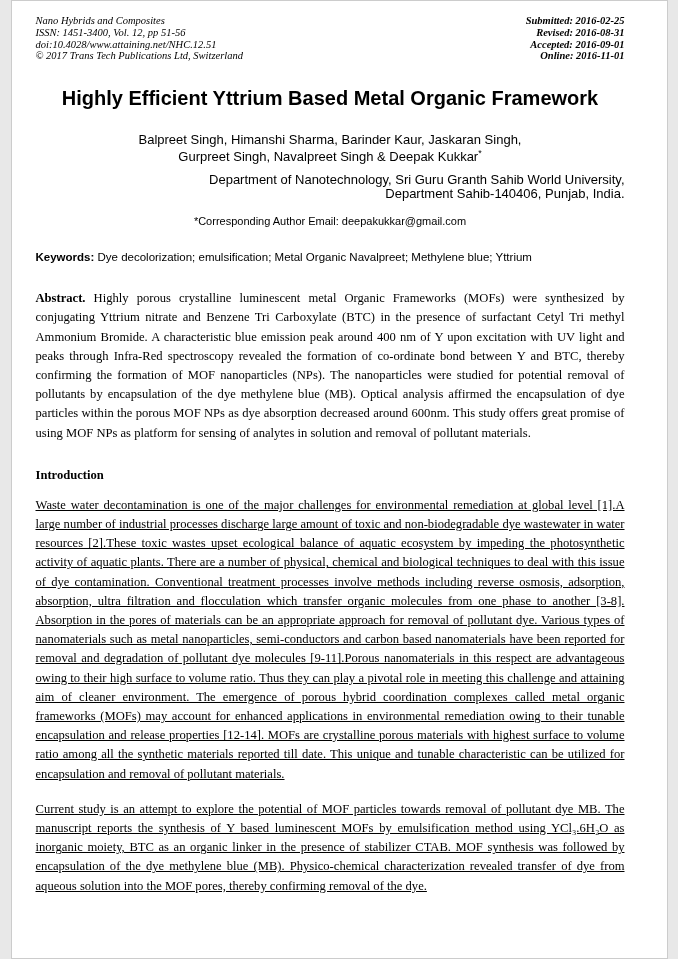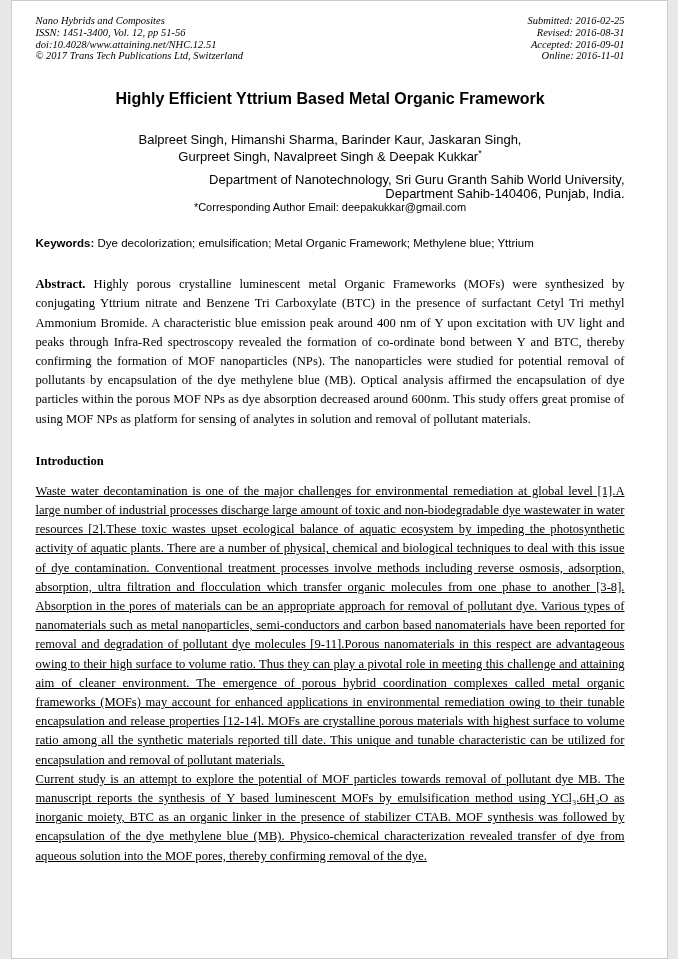--- a/index.html
+++ b/index.html
@@ -22,28 +22,28 @@
   }
   
   .header-row {
     display: flex;
     justify-content: space-between;
     font-size: 10.5px;
     font-style: italic;
     line-height: 11.8px;
   }
   .header-left div, .header-right div { white-space: nowrap; }
-  .header-right { text-align: right; }
+  .header-right { text-align: right; font-weight: bold; }
   
   .title-block {
     margin-top: 27px;
     text-align: center;
     font-family: "Liberation Sans", sans-serif;
     font-weight: bold;
-    font-size: 16px;
+    font-size: 20px;
     line-height: 19px;
   }
   .authors-block {
     margin-top: 24px;
     text-align: center;
     font-family: "Liberation Sans", sans-serif;
     font-size: 13px;
     line-height: 16.5px;
   }
   .authors-block sup {
@@ -52,20 +52,21 @@
     line-height: 0;
   }
   .affiliation-block {
     margin-top: 8px;
     text-align: right;
     font-family: "Liberation Sans", sans-serif;
     font-size: 13px;
     line-height: 14px;
   }
   .email-line {
+    margin-top: 14px;
     text-align: center;
     font-family: "Liberation Sans", sans-serif;
     font-size: 11px;
   }
   .keywords-line {
     margin-top: 23px;
     font-family: "Liberation Sans", sans-serif;
     font-size: 11.5px;
     line-height: 15px;
   }
@@ -83,21 +84,21 @@
     font-size: 12.6px;
     font-weight: bold;
   }
   .body-para {
     margin-top: 13px;
     font-size: 12.6px;
     line-height: 19.2px;
     text-align: justify;
     text-decoration: underline;
   }
-  .body-para + .body-para { margin-top: 0; }
+  .body-para + .body-para { margin-top: 16px; }
   p, h1, h2 { margin: 0; padding: 0; }
 </style>
 </head>
 <body>
 
 <div class="page">
 
   <div class="header-row">
     <div class="header-left">
       <div>Nano Hybrids and Composites</div>
@@ -122,21 +123,21 @@
     <div><span>Gurpreet Singh, Navalpreet Singh &amp; Deepak Kukkar</span><sup>*</sup></div>
   </div>
 
   <div class="affiliation-block">
     <div>Department of Nanotechnology, Sri Guru Granth Sahib World University,</div>
     <div>Department Sahib-140406, Punjab, India.</div>
   </div>
 
   <div class="email-line">*Corresponding Author Email: deepakukkar@gmail.com</div>
 
-  <p class="keywords-line"><span class="lead">Keywords:</span><span> Dye decolorization; emulsification; Metal Organic Framework; Methylene blue; Yttrium</span></p>
+  <p class="keywords-line"><span class="lead">Keywords:</span><span> Dye decolorization; emulsification; Metal Organic Navalpreet; Methylene blue; Yttrium</span></p>
 
   <p class="abstract-para"><span class="lead">Abstract.</span><span> Highly porous crystalline luminescent metal Organic Frameworks (MOFs) were synthesized by conjugating Yttrium nitrate and Benzene Tri Carboxylate (BTC) in the presence of surfactant Cetyl Tri methyl Ammonium Bromide. A characteristic blue emission peak around 400 nm of Y upon excitation with UV light and peaks through Infra-Red spectroscopy revealed the formation of co-ordinate bond between Y and BTC, thereby confirming the formation of MOF nanoparticles (NPs). The nanoparticles were studied for potential removal of pollutants by encapsulation of the dye methylene blue (MB). Optical analysis affirmed the encapsulation of dye particles within the porous MOF NPs as dye absorption decreased around 600nm. This study offers great promise of using MOF NPs as platform for sensing of analytes in solution and removal of pollutant materials.</span></p>
 
   <h2 class="section-heading">Introduction</h2>
 
   <p class="body-para">Waste water decontamination is one of the major challenges for environmental remediation at global level [1].A large number of industrial processes discharge large amount of toxic and non-biodegradable dye wastewater in water resources [2].These toxic wastes upset ecological balance of aquatic ecosystem by impeding the photosynthetic activity of aquatic plants. There are a number of physical, chemical and biological techniques to deal with this issue of dye contamination. Conventional treatment processes involve methods including reverse osmosis, adsorption, absorption, ultra filtration and flocculation which transfer organic molecules from one phase to another [3-8]. Absorption in the pores of materials can be an appropriate approach for removal of pollutant dye. Various types of nanomaterials such as metal nanoparticles, semi-conductors and carbon based nanomaterials have been reported for removal and degradation of pollutant dye molecules [9-11].Porous nanomaterials in this respect are advantageous owing to their high surface to volume ratio. Thus they can play a pivotal role in meeting this challenge and attaining aim of cleaner environment. The emergence of porous hybrid coordination complexes called metal organic frameworks (MOFs) may account for enhanced applications in environmental remediation owing to their tunable encapsulation and release properties [12-14]. MOFs are crystalline porous materials with highest surface to volume ratio among all the synthetic materials reported till date. This unique and tunable characteristic can be utilized for encapsulation and removal of pollutant materials.</p>
 
   <p class="body-para">Current study is an attempt to explore the potential of MOF particles towards removal of pollutant dye MB. The manuscript reports the synthesis of Y based luminescent MOFs by emulsification method using YCl₃.6H₂O as inorganic moiety, BTC as an organic linker in the presence of stabilizer CTAB. MOF synthesis was followed by encapsulation of the dye methylene blue (MB). Physico-chemical characterization revealed transfer of dye from aqueous solution into the MOF pores, thereby confirming removal of the dye.</p>
 
 </div>

